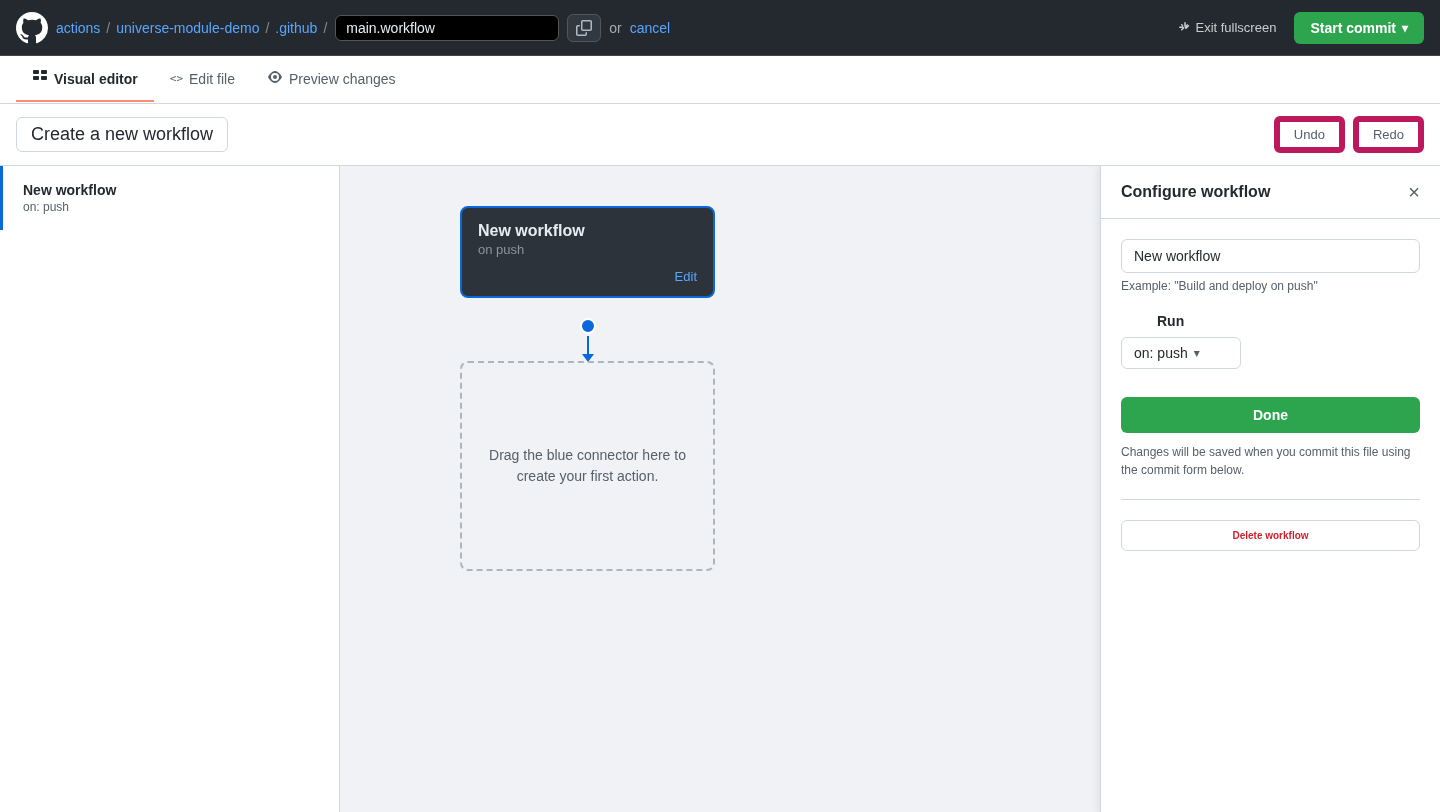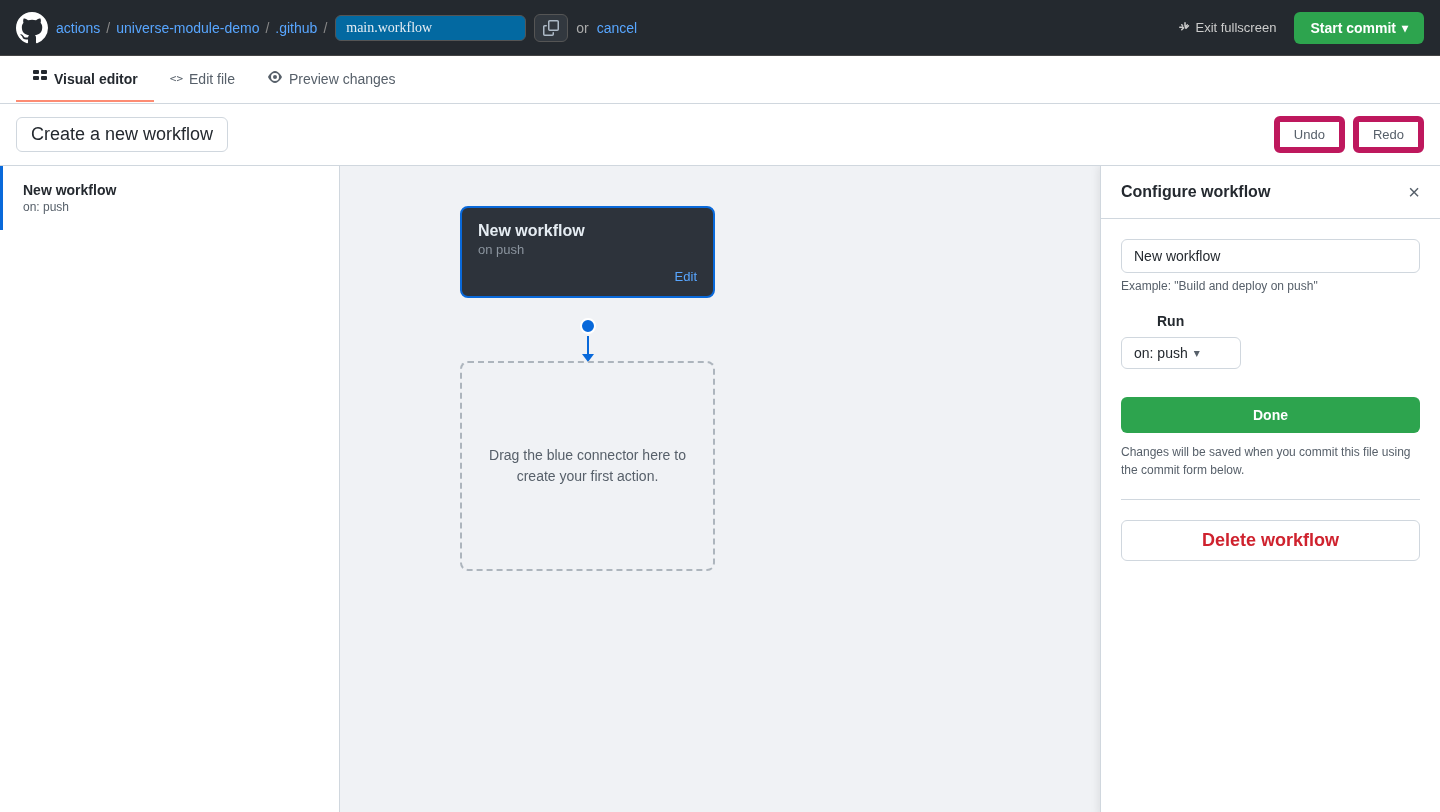--- a/index.html
+++ b/index.html
@@ -26,29 +26,28 @@
       gap: 6px;
       color: #ccc;
       font-size: 14px;
     }
     .nav-breadcrumb a {
       color: #58a6ff;
       text-decoration: none;
     }
     .nav-breadcrumb .sep { color: #888; }
     .filename-input {
-      background: #0369a1;
+      background: #000000;
       border: 1px solid #555;
       color: #e6edf3;
       border-radius: 6px;
       padding: 4px 10px;
       font-size: 14px;
-      width: 191px;
+      width: 224px;
       outline: none;
-      font-family: Liberation Serif, serif;
     }
     .copy-btn {
       background: #32383f;
       border: 1px solid #555;
       color: #e6edf3;
       border-radius: 6px;
       padding: 5px 8px;
       cursor: pointer;
       display: flex; align-items: center; justify-content: center;
     }
@@ -360,21 +359,21 @@
       border: none;
       border-top: 1px solid #d0d7de;
       margin: 20px 0;
     }
     .delete-workflow-btn {
       width: 100%;
       background: #fff;
       border: 1px solid #d0d7de;
       border-radius: 6px;
       padding: 9px;
-      font-size: 18px;
+      font-size: 10px;
       font-weight: 600;
       color: #cf222e;
       cursor: pointer;
     }
   </style>
 </head>
 <body>
 
 <nav class="top-nav">
   <svg class="github-logo" viewBox="0 0 16 16" aria-hidden="true">

